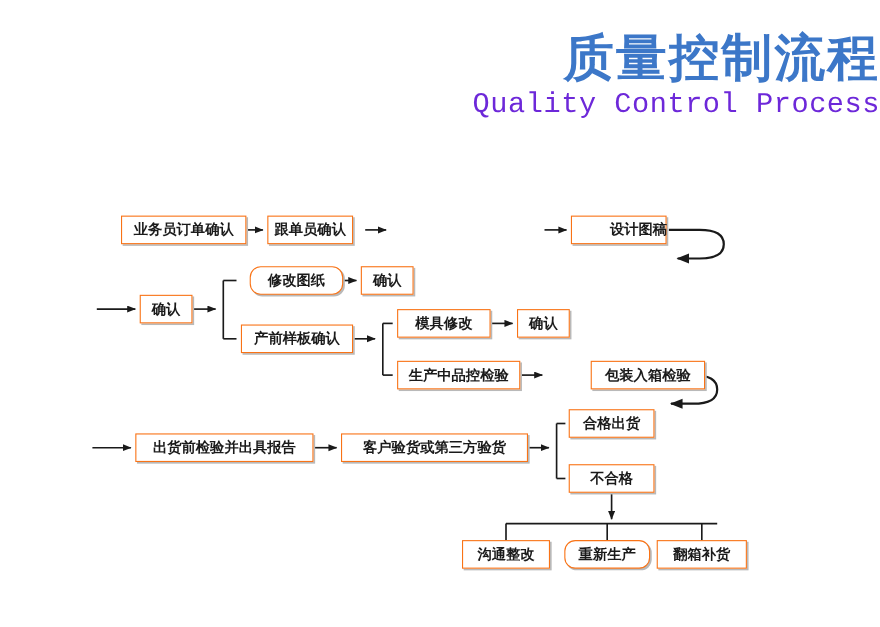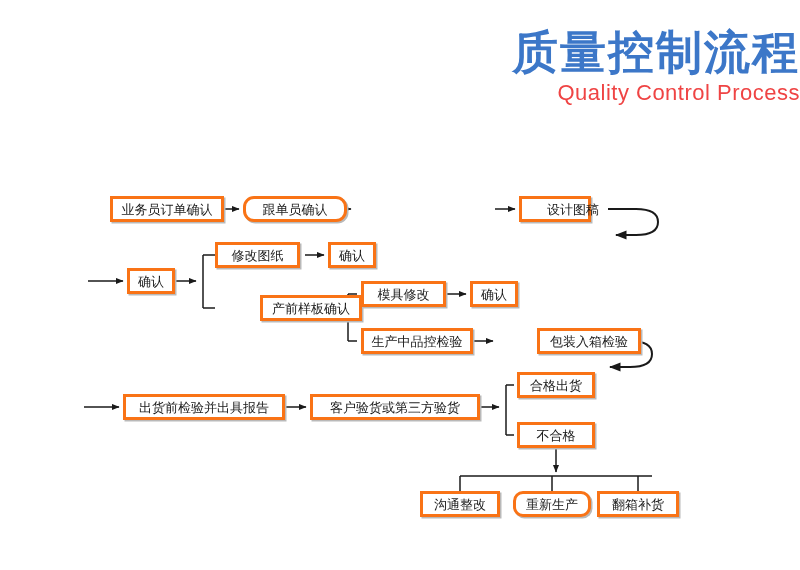--- a/index.html
+++ b/index.html
@@ -27,25 +27,25 @@
     margin-top: 28px;
     font-size: 46px;
     font-weight: bold;
     letter-spacing: 2px;
     color: #3C77C8;
     line-height: 1.05;
     font-family: "DejaVu Sans", "Liberation Sans", sans-serif;
   }
   #subtitle {
     margin-top: 4px;
-    font-size: 22px;
+    font-size: 26px;
     font-weight: 300;
     letter-spacing: 0.5px;
-    color: #ef4444;
-    font-family: Liberation Sans, sans-serif;
+    color: #6d28d9;
+    font-family: Liberation Mono, monospace;
   }
 
   
   #diagram {
     position: absolute;
     left: 0;
     top: 0;
     width: 800px;
     height: 570px;
   }
@@ -55,31 +55,32 @@
     top: 0;
     width: 800px;
     height: 570px;
     pointer-events: none;
   }
 
   
   .node {
     position: absolute;
     box-sizing: border-box;
-    border: 3px solid #f97316;
+    border: 1px solid #f97316;
     background: #ffffff;
     color: #1a1a1a;
     font-size: 13px;
     line-height: 1;
     display: flex;
     align-items: center;
     justify-content: center;
     white-space: nowrap;
     box-shadow: 1.5px 1.5px 0 0 #b9b9b9;
     font-family: "DejaVu Sans", "Liberation Sans", sans-serif;
+    font-weight: bold;
   }
 </style>
 </head>
 <body>
 
 <div id="header">
   <div id="title">质量控制流程</div>
   <div id="subtitle">Quality Control Process</div>
 </div>
 
@@ -134,27 +135,27 @@
       <line x1="556" y1="449" x2="556" y2="472" marker-end="url(#ah)"></line>
 
       <path d="M460,476 L652,476"></path>
       <path d="M460,476 L460,491"></path>
       <path d="M552,476 L552,491"></path>
       <path d="M638,476 L638,491"></path>
     </g>
   </svg>
 
   <div class="node" style="left:110px;top:196px;width:114px;height:26px;">业务员订单确认</div>
-  <div class="node" style="left:243px;top:196px;width:104px;height:26px;border-radius:11px;">跟单员确认</div>
-  <div class="node" style="left:519px;top:196px;width:72px;height:26px;padding-left:36px;">设计图稿</div>
+  <div class="node" style="left:243px;top:196px;width:78px;height:26px;">跟单员确认</div>
+  <div class="node" style="left:519px;top:196px;width:87px;height:26px;padding-left:36px;">设计图稿</div>
 
   <div class="node" style="left:127px;top:268px;width:48px;height:26px;">确认</div>
-  <div class="node" style="left:215px;top:242px;width:85px;height:26px;">修改图纸</div>
+  <div class="node" style="left:227px;top:242px;width:85px;height:26px;border-radius:10px;">修改图纸</div>
   <div class="node" style="left:328px;top:242px;width:48px;height:26px;">确认</div>
-  <div class="node" style="left:219px;top:295px;width:102px;height:26px;margin-left:41px;">产前样板确认</div>
+  <div class="node" style="left:219px;top:295px;width:102px;height:26px;">产前样板确认</div>
   <div class="node" style="left:361px;top:281px;width:85px;height:26px;">模具修改</div>
   <div class="node" style="left:470px;top:281px;width:48px;height:26px;">确认</div>
   <div class="node" style="left:361px;top:328px;width:112px;height:26px;">生产中品控检验</div>
   <div class="node" style="left:497px;top:328px;width:104px;height:26px;margin-left:40px;">包装入箱检验</div>
 
   <div class="node" style="left:123px;top:394px;width:162px;height:26px;">出货前检验并出具报告</div>
   <div class="node" style="left:310px;top:394px;width:170px;height:26px;text-align:right;">客户验货或第三方验货</div>
   <div class="node" style="left:517px;top:372px;width:78px;height:26px;">合格出货</div>
   <div class="node" style="left:517px;top:422px;width:78px;height:26px;">不合格</div>
 

